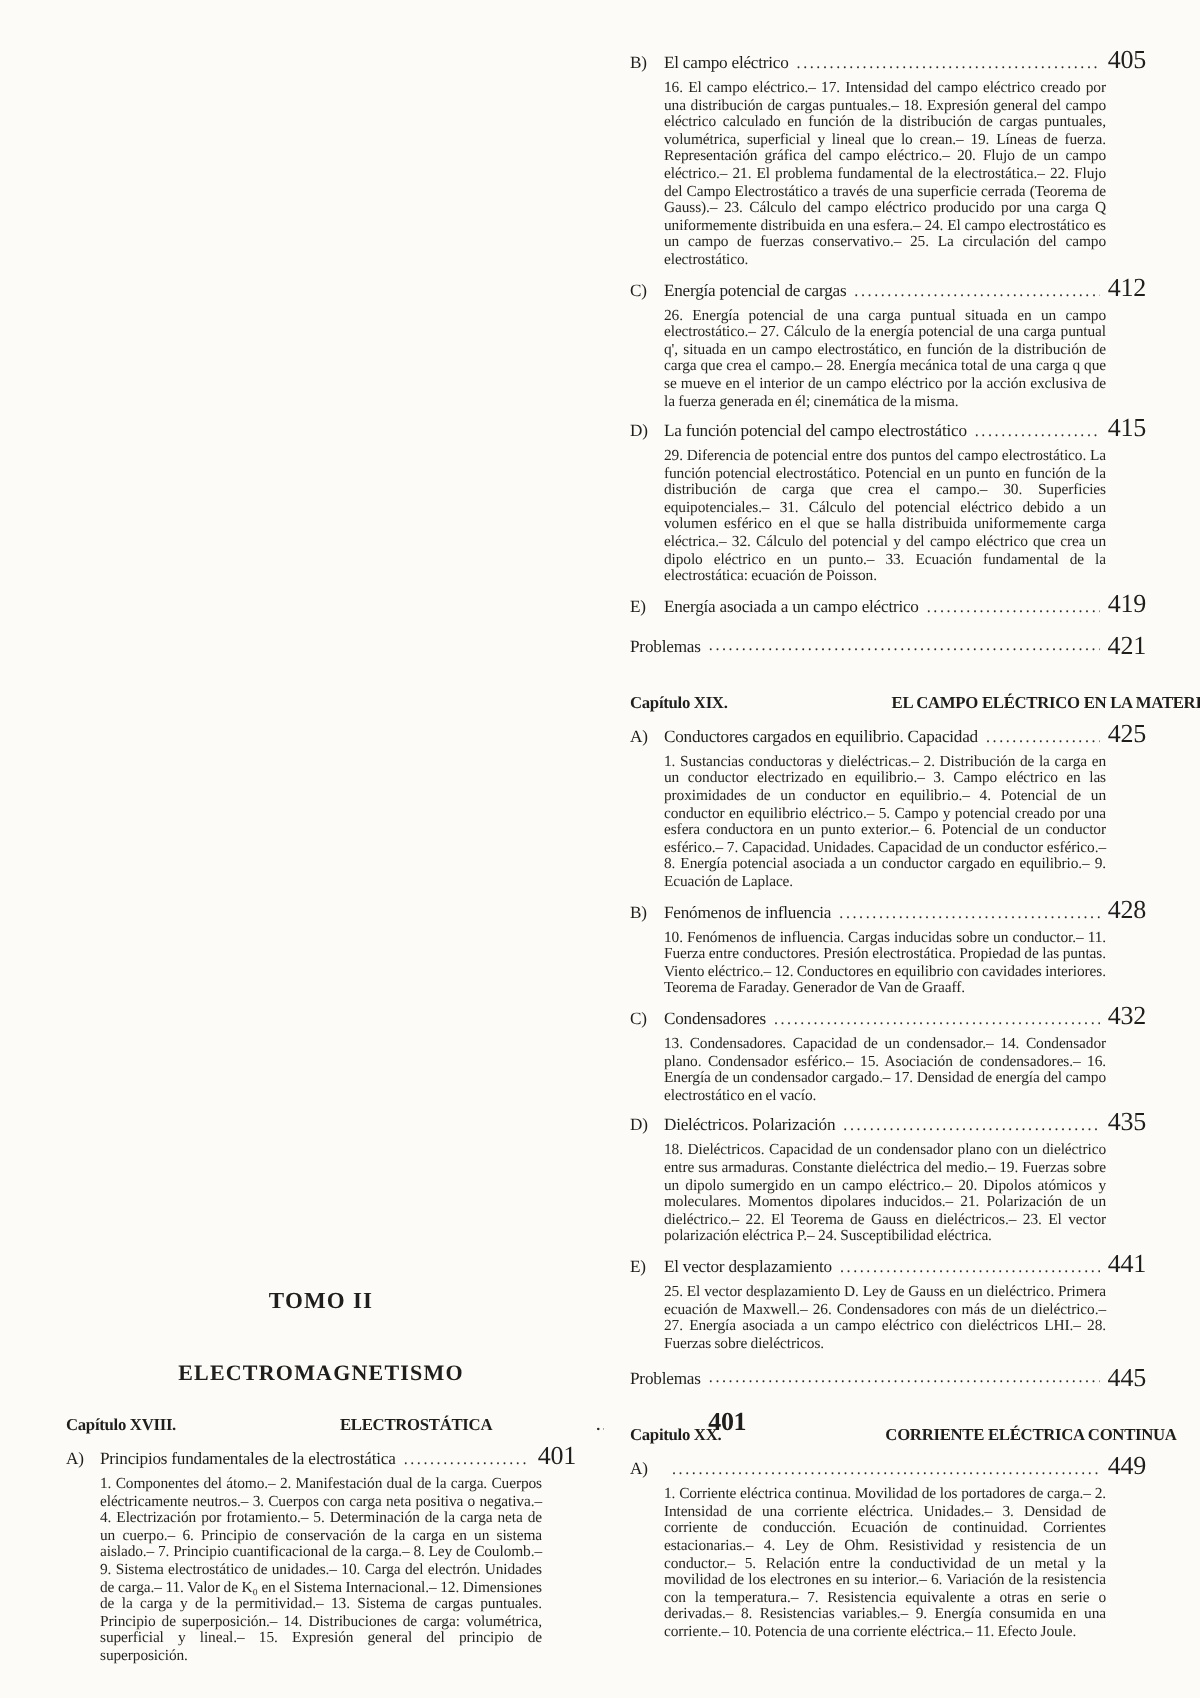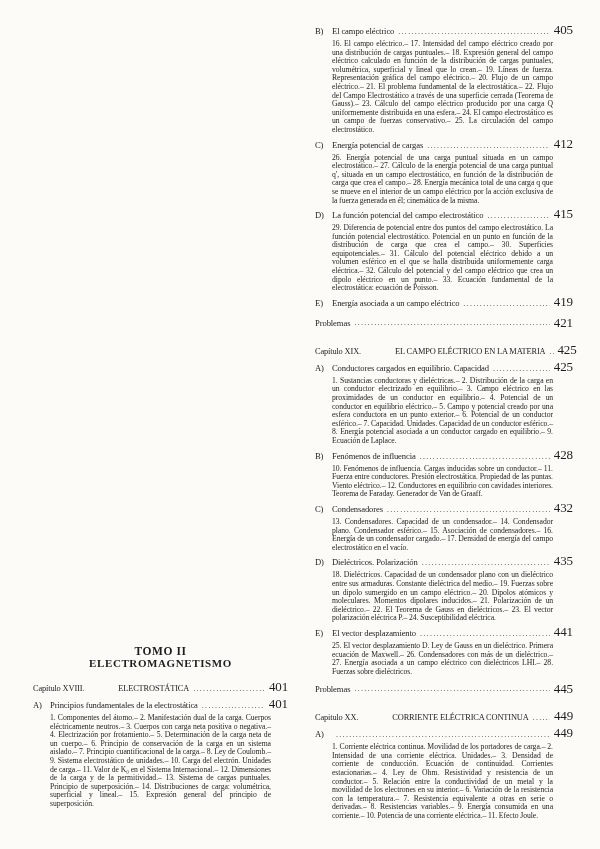--- a/index.html
+++ b/index.html
@@ -13,35 +13,37 @@
     overflow: hidden;
     margin: 0 auto;
   }
   .col { position: absolute; }
   .col-left  { left: 33px;  top: 645px; width: 255px; }
   .col-right { left: 315px; top: 21px;  width: 258px; }
 
   .tomo {
     text-align: center; font-weight: bold;
     font-size: 11.5px; letter-spacing: 0.6px;
+    margin-bottom: 24px;
   }
   .part {
     text-align: center; font-weight: bold;
     font-size: 11px; letter-spacing: 0.6px;
     margin-bottom: 12px;
   }
 
   .row { display: flex; align-items: baseline; }
 
   .chapter-row {
     margin-top: 15px;
-    font-weight: normal;
+    font-weight: bold;
     font-size: 8.4px;
     letter-spacing: -0.15px;
     line-height: 12px;
+    gap: 48px;
   }
   .col-left .chapter-row { margin-top: 0; }
   .ch-label { white-space: nowrap; margin-right: 5px; }
   .ch-title { white-space: nowrap; padding-left: 29px; }
 
   .entry { margin-top: 3px; }
   .entry-row {
     font-size: 8.6px;
     letter-spacing: -0.12px;
     line-height: 12px;

